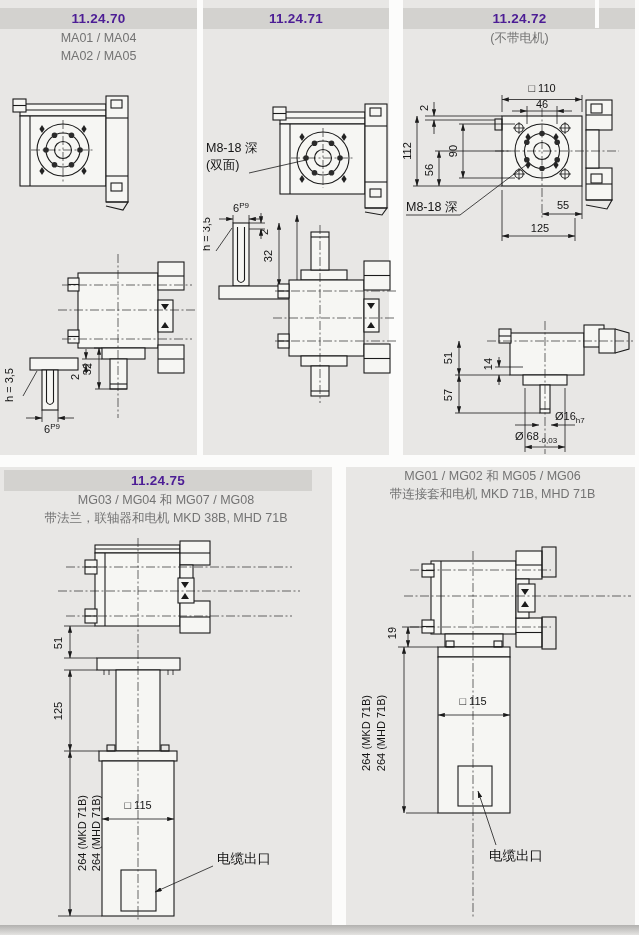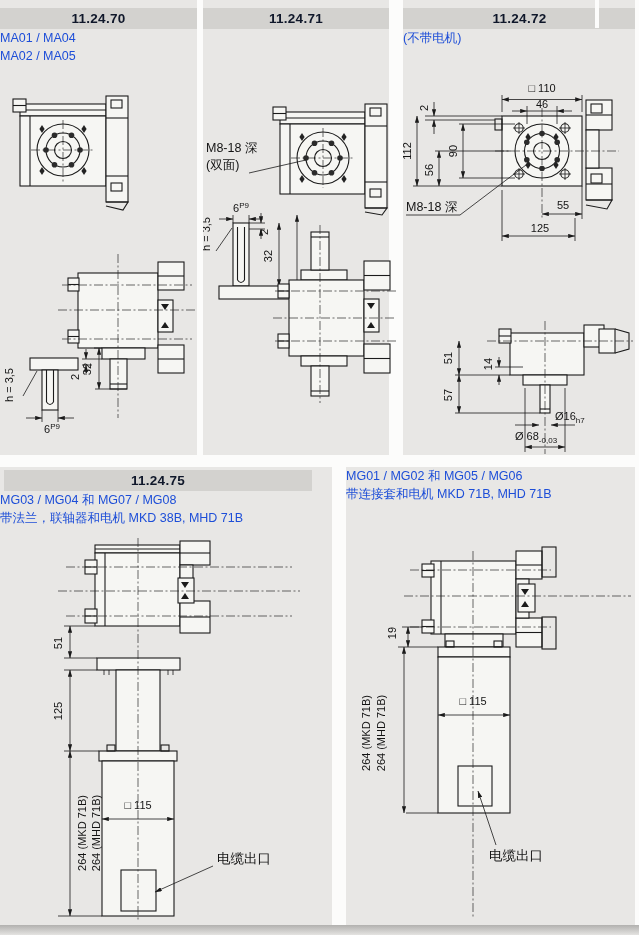--- a/index.html
+++ b/index.html
@@ -1,22 +1,22 @@
 <!DOCTYPE html>
 <html><head>
 <meta charset="utf-8">
 <style>
   *{margin:0;padding:0;box-sizing:border-box}
   html,body{width:639px;height:935px}
   body{position:relative;background:#fcfcfb;font-family:"Liberation Sans","DejaVu Sans",sans-serif;overflow:hidden}
   .panel{position:absolute;background:#e8e7e5}
-  .hdr{background:#d3d2cf;height:21px;line-height:21px;text-align:center;font-weight:bold;font-size:13.5px;color:#0f172a;letter-spacing:.3px}
+  .hdr{background:#d3d2cf;height:21px;line-height:21px;text-align:center;font-weight:bold;font-size:13.5px;color:#4c1d95;letter-spacing:.3px}
   .top .hdr{margin-top:8px}
   .bot .hdr{margin:3px 20px 0 4px}
-  .sub{text-align:left;font-size:12.5px;line-height:17px;color:#1d4ed8;margin-top:1px}
+  .sub{text-align:center;font-size:12.5px;line-height:17px;color:#737373;margin-top:1px}
   .panel>svg{position:absolute;left:0}
   .ln{stroke:#1b1b1b;stroke-width:1.1;fill:none}
   .fw{fill:#f6f6f3}
   .dm{stroke:#1b1b1b;stroke-width:.8;fill:none}
   .cl{stroke:#2a2a2a;stroke-width:.7;fill:none;stroke-dasharray:9 2.5 2 2.5}
   text{fill:#141414}
   .dtxt{font-size:11px;font-family:"Liberation Sans","DejaVu Sans",sans-serif}
   .ctxt{font-size:12.5px;font-family:"Liberation Sans","DejaVu Sans",sans-serif}
   .btxt{font-size:13.5px;font-family:"Liberation Sans","DejaVu Sans",sans-serif}
   .gap{position:absolute;background:#fcfcfb}

